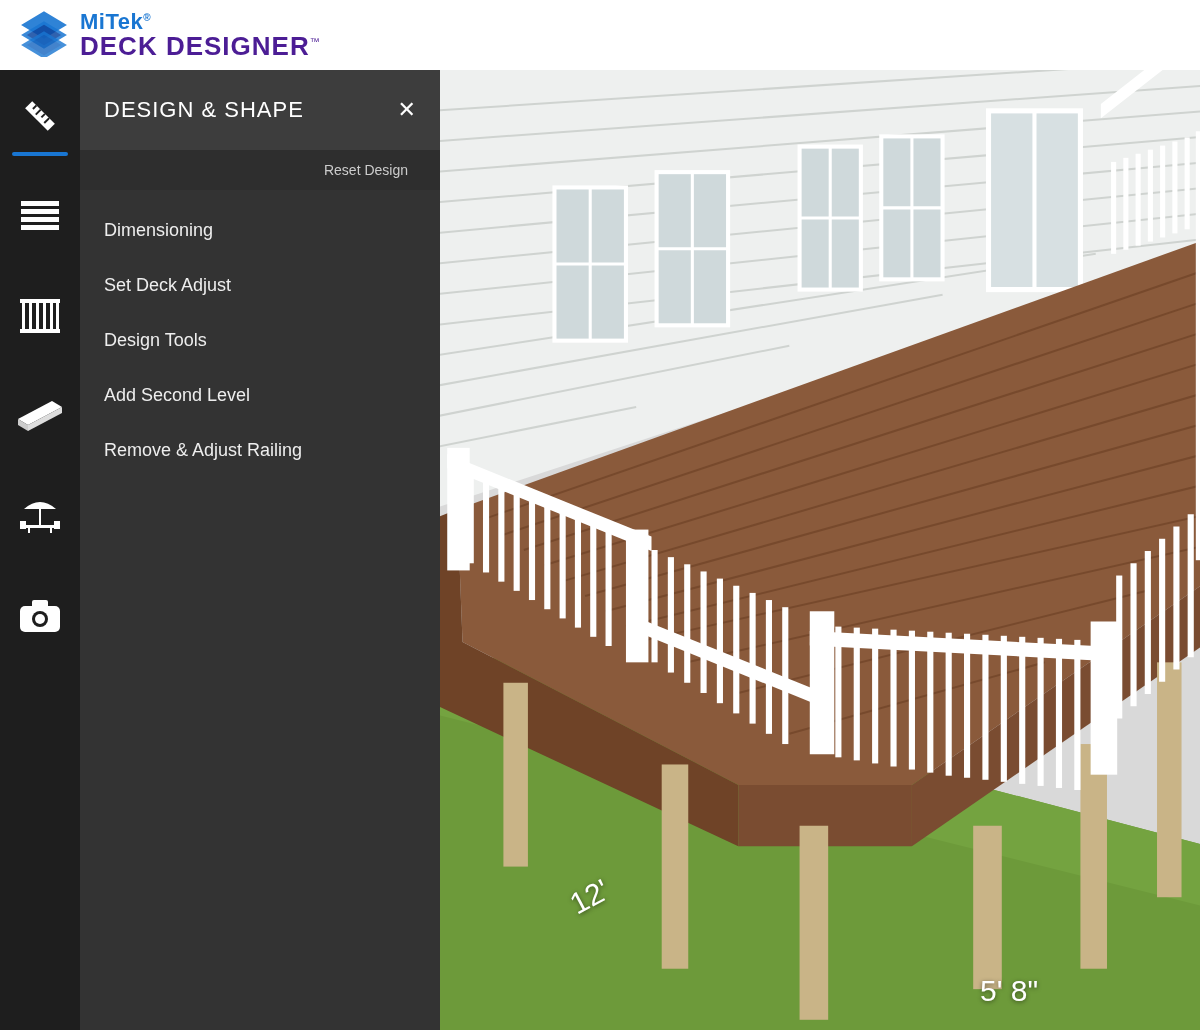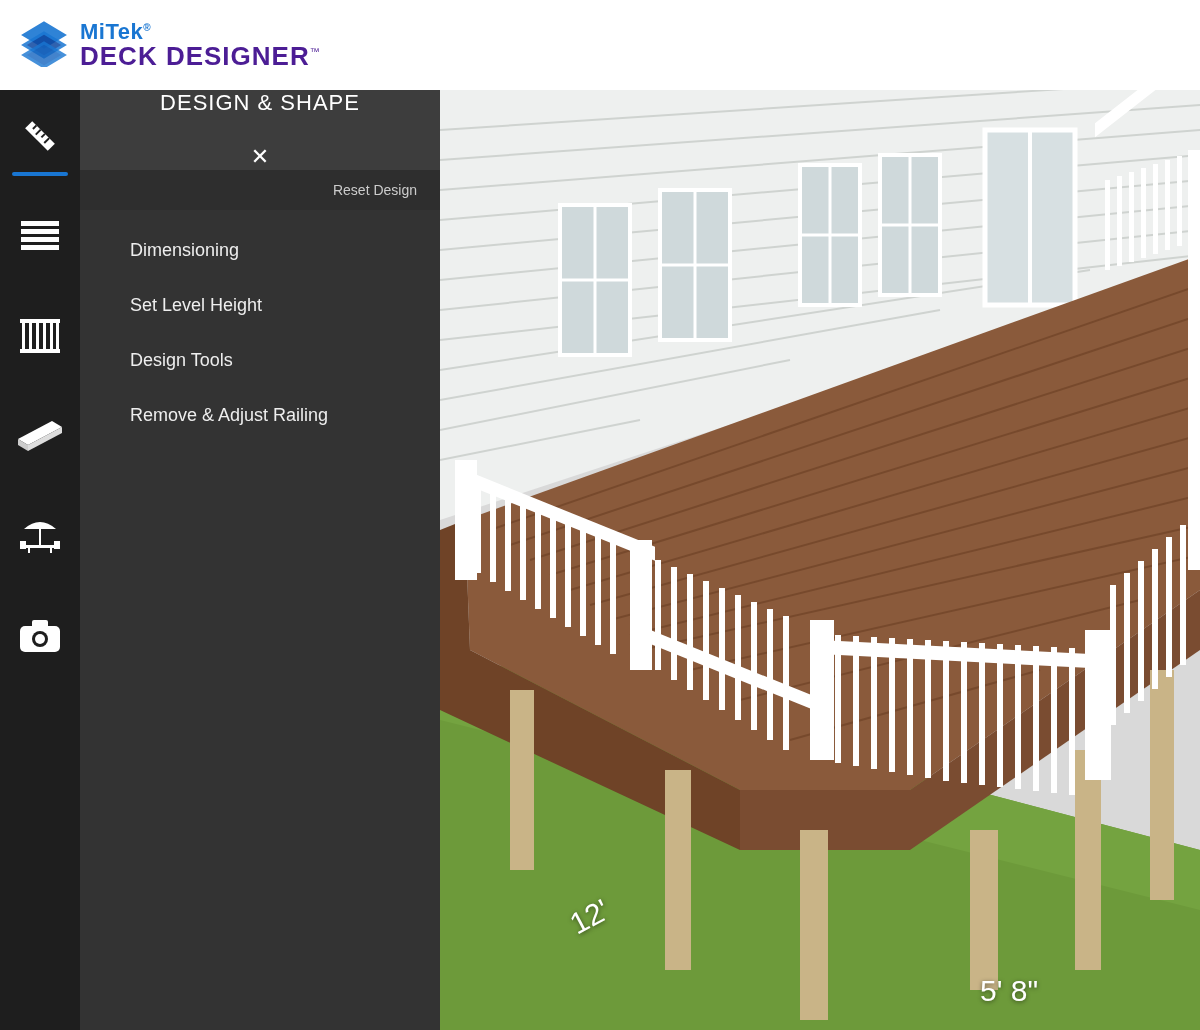--- a/index.html
+++ b/index.html
@@ -1,44 +1,44 @@
 <!DOCTYPE html>
 <html><head>
 <meta charset="utf-8">
 <style>
   * { box-sizing: border-box; margin: 0; padding: 0; }
   html, body { width: 1200px; height: 1030px; font-family: Arial, Helvetica, sans-serif; overflow: hidden; background: #fff; }
   .app { display: flex; flex-direction: column; width: 1200px; height: 1030px; }
 
   
-  .header { height: 90px; background: #fff; display: flex; align-items: center; padding-left: 20px; }
+  .header { height: 70px; background: #fff; display: flex; align-items: center; padding-left: 20px; }
   .logo-block { display: flex; align-items: center; gap: 12px; }
   .logo-mark { width: 48px; height: 48px; }
   .logo-text { display: flex; flex-direction: column; line-height: 1; }
   .logo-top { color: #1976d2; font-size: 22px; font-weight: 600; letter-spacing: 0.5px; }
   .logo-top sup { font-size: 10px; vertical-align: super; }
   .logo-bottom { color: #4c1d95; font-size: 26px; font-weight: 800; letter-spacing: 1px; }
   .logo-bottom sup { font-size: 10px; vertical-align: super; font-weight: 400; }
 
   
   .body { flex: 1; display: flex; min-height: 0; }
 
   
   .rail { width: 80px; background: #1e1e1e; display: flex; flex-direction: column; align-items: center; padding-top: 18px; gap: 40px; }
   .rail-item { width: 80px; height: 60px; display: flex; align-items: center; justify-content: center; cursor: pointer; position: relative; }
   .rail-item svg { fill: #fff; }
   .rail-item.active::after { content: ""; position: absolute; bottom: -8px; left: 12px; right: 12px; height: 4px; background: #1976d2; border-radius: 2px; }
 
   
   .panel { width: 360px; background: #333333; color: #ddd; display: flex; flex-direction: column; }
-  .panel-head { background: #3d3d3d; height: 80px; display: flex; align-items: center; justify-content: space-between; padding: 0 24px; flex-direction: column; }
+  .panel-head { background: #3d3d3d; height: 80px; display: flex; align-items: center; justify-content: space-between; padding: 0 24px; }
   .panel-title { color: #fff; font-size: 22px; font-weight: 400; letter-spacing: 1px; }
   .panel-close { color: #fff; font-size: 22px; cursor: pointer; }
-  .panel-reset { height: 40px; background: #2e2e2e; display: flex; align-items: center; justify-content: flex-end; padding-right: 23px; font-size: 14px; color: #ccc; cursor: pointer; }
-  .panel-list { padding: 30px 24px; display: flex; flex-direction: column; gap: 34px; margin-left: 26px; }
+  .panel-reset { height: 40px; background: #2e2e2e; display: flex; align-items: center; justify-content: flex-end; padding-right: 32px; font-size: 14px; color: #ccc; cursor: pointer; }
+  .panel-list { padding: 30px 24px; display: flex; flex-direction: column; gap: 34px; }
   .panel-item { font-size: 18px; color: #eee; cursor: pointer; }
 
   
   .viewport { flex: 1; position: relative; overflow: hidden; background: linear-gradient(#eaeaea, #eaeaea); }
   .vp-svg { position: absolute; inset: 0; width: 100%; height: 100%; }
   .dim-label { position: absolute; color: #fff; font-size: 30px; font-weight: 400; text-shadow: 0 1px 4px rgba(0,0,0,0.5); }
   .dim-12 { left: 130px; top: 810px; transform: rotate(-28deg); }
   .dim-58 { left: 540px; bottom: 22px; }
 
 </style>
@@ -142,22 +142,23 @@
     <div class="panel">
       <div class="panel-head">
         <span class="panel-title">DESIGN &amp; SHAPE</span>
         <span class="panel-close">✕</span>
       </div>
       <div class="panel-reset">
         <span>Reset Design</span>
       </div>
       <div class="panel-list">
         <div class="panel-item">Dimensioning</div>
-        <div class="panel-item">Set Level Height</div>
+        <div class="panel-item">Set Deck Adjust</div>
         <div class="panel-item">Design Tools</div>
+        <div class="panel-item">Add Second Level</div>
         <div class="panel-item">Remove &amp; Adjust Railing</div>
       </div>
     </div>
 
     <div class="viewport">
       <svg class="vp-svg" viewBox="0 0 760 940" preserveAspectRatio="xMidYMid slice">
 
         <rect x="0" y="0" width="760" height="940" fill="#d9d9d9"></rect>
 
         <polygon points="0,560 760,760 760,940 0,940" fill="#6d9a3a"></polygon>

